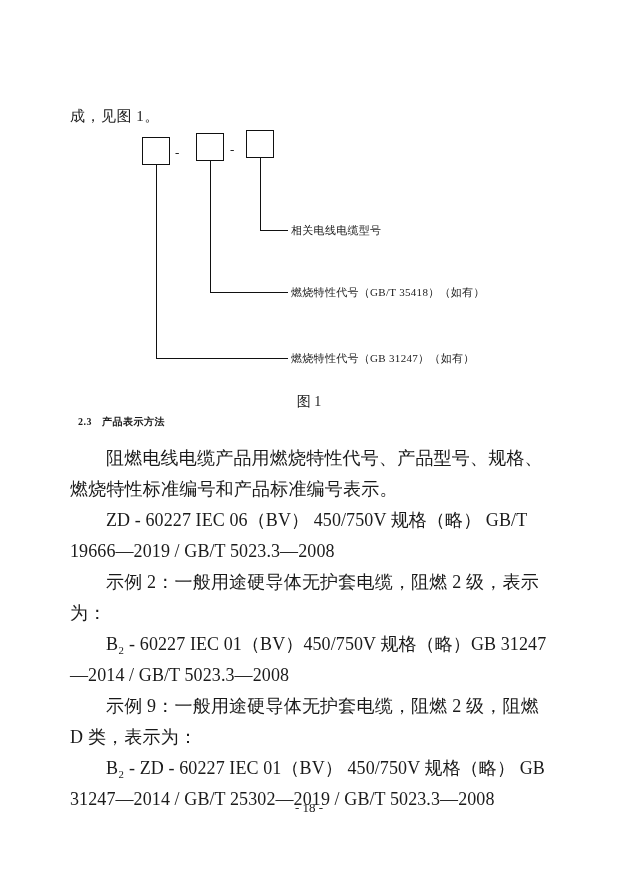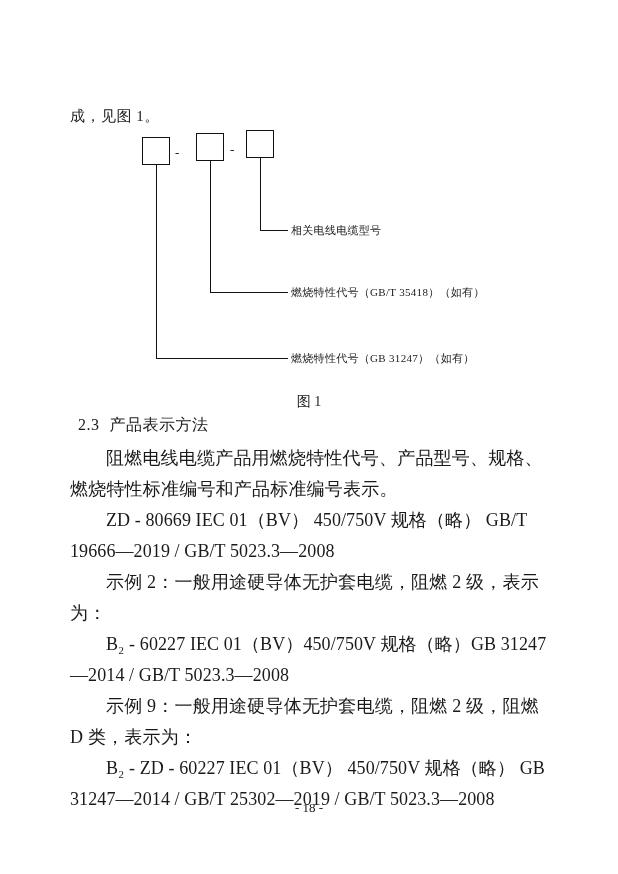--- a/index.html
+++ b/index.html
@@ -98,22 +98,22 @@
     width: 618px;
     text-align: center;
     font-size: 14px;
   }
 
   
   .section-head {
     position: absolute;
     left: 78px;
     top: 415px;
-    font-size: 16px;
-    font-weight: normal;
+    font-size: 10px;
+    font-weight: bold;
     letter-spacing: 0.5px;
   }
   .section-head .num { margin-right: 10px; }
 
   .body-text {
     position: absolute;
     left: 70px;
     top: 443px;
     width: 480px;
     font-size: 18px;
@@ -161,21 +161,21 @@
 
     <div class="fig-caption">图 1</div>
   </div>
 
   <div class="section-head">
     <span class="num">2.3</span><span>产品表示方法</span>
   </div>
 
   <div class="body-text">
     <p class="para indent">阻燃电线电缆产品用燃烧特性代号、产品型号、规格、燃烧特性标准编号和产品标准编号表示。</p>
-    <p class="para hang code">ZD - 80669 IEC 01（BV） 450/750V 规格（略） GB/T 19666—2019 / GB/T 5023.3—2008</p>
+    <p class="para hang code">ZD - 60227 IEC 06（BV） 450/750V 规格（略） GB/T 19666—2019 / GB/T 5023.3—2008</p>
     <p class="para indent">示例 2：一般用途硬导体无护套电缆，阻燃 2 级，表示为：</p>
     <p class="para hang code">B₂ - 60227 IEC 01（BV）450/750V 规格（略）GB 31247—2014 / GB/T 5023.3—2008</p>
     <p class="para indent">示例 9：一般用途硬导体无护套电缆，阻燃 2 级，阻燃 D 类，表示为：</p>
     <p class="para hang code">B₂ - ZD - 60227 IEC 01（BV） 450/750V 规格（略） GB 31247—2014 / GB/T 25302—2019 / GB/T 5023.3—2008</p>
   </div>
 
   <div class="page-num">- 18 -</div>
 </div>
 
 </body></html>

